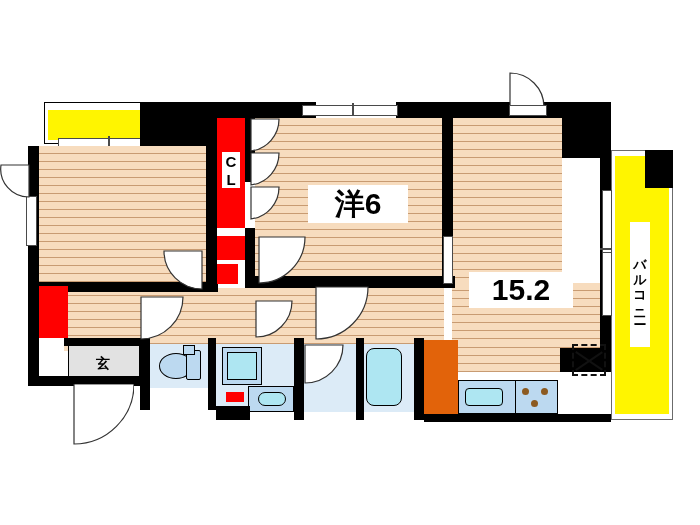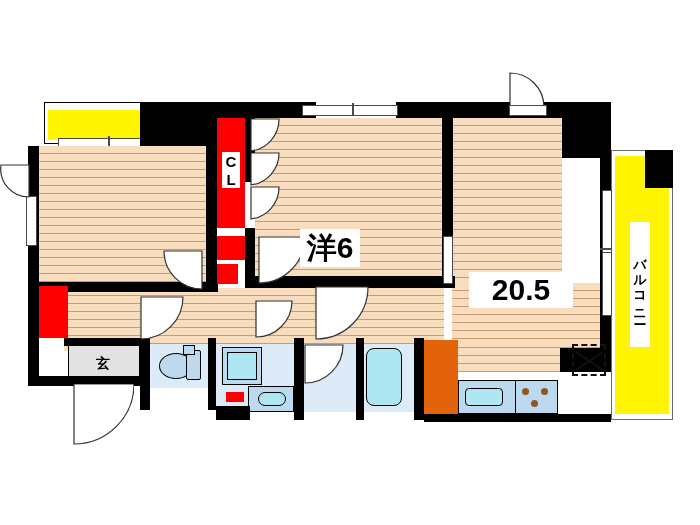--- a/index.html
+++ b/index.html
@@ -256,17 +256,17 @@
   </div>
 
   <div class="door" style="left:509px; top:72px; width:36px; height:36px;">
     <svg width="36" height="36" viewBox="0 0 36 36">
       <path d="M1 35 L1 1 A34 34 0 0 1 35 35 Z" fill="#ffffff" stroke="#333" stroke-width="1.2"></path>
     </svg>
   </div>
   <div class="sash" style="left:509px; top:105px; width:36px; height:9px;"></div>
 
 
-  <div class="lbl lbl-room" style="left:300px; top:185px; width:60px; height:38px;margin-top:44px;">洋6</div>
-
-  <div class="lbl lbl-ldk" style="left:469px; top:272px; width:104px; height:36px;">20.5</div>
+  <div class="lbl lbl-room" style="left:308px; top:185px; width:100px; height:38px;">洋6</div>
+
+  <div class="lbl lbl-ldk" style="left:469px; top:272px; width:104px; height:36px;">15.2</div>
 
 </div>
 
 </body></html>

